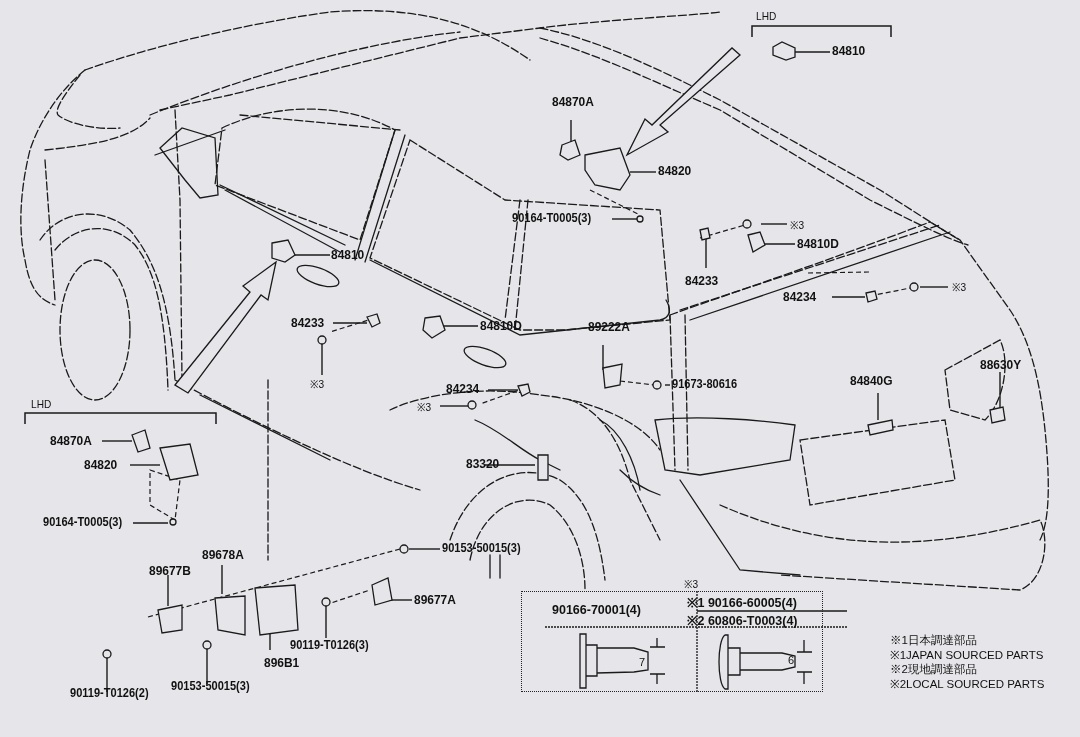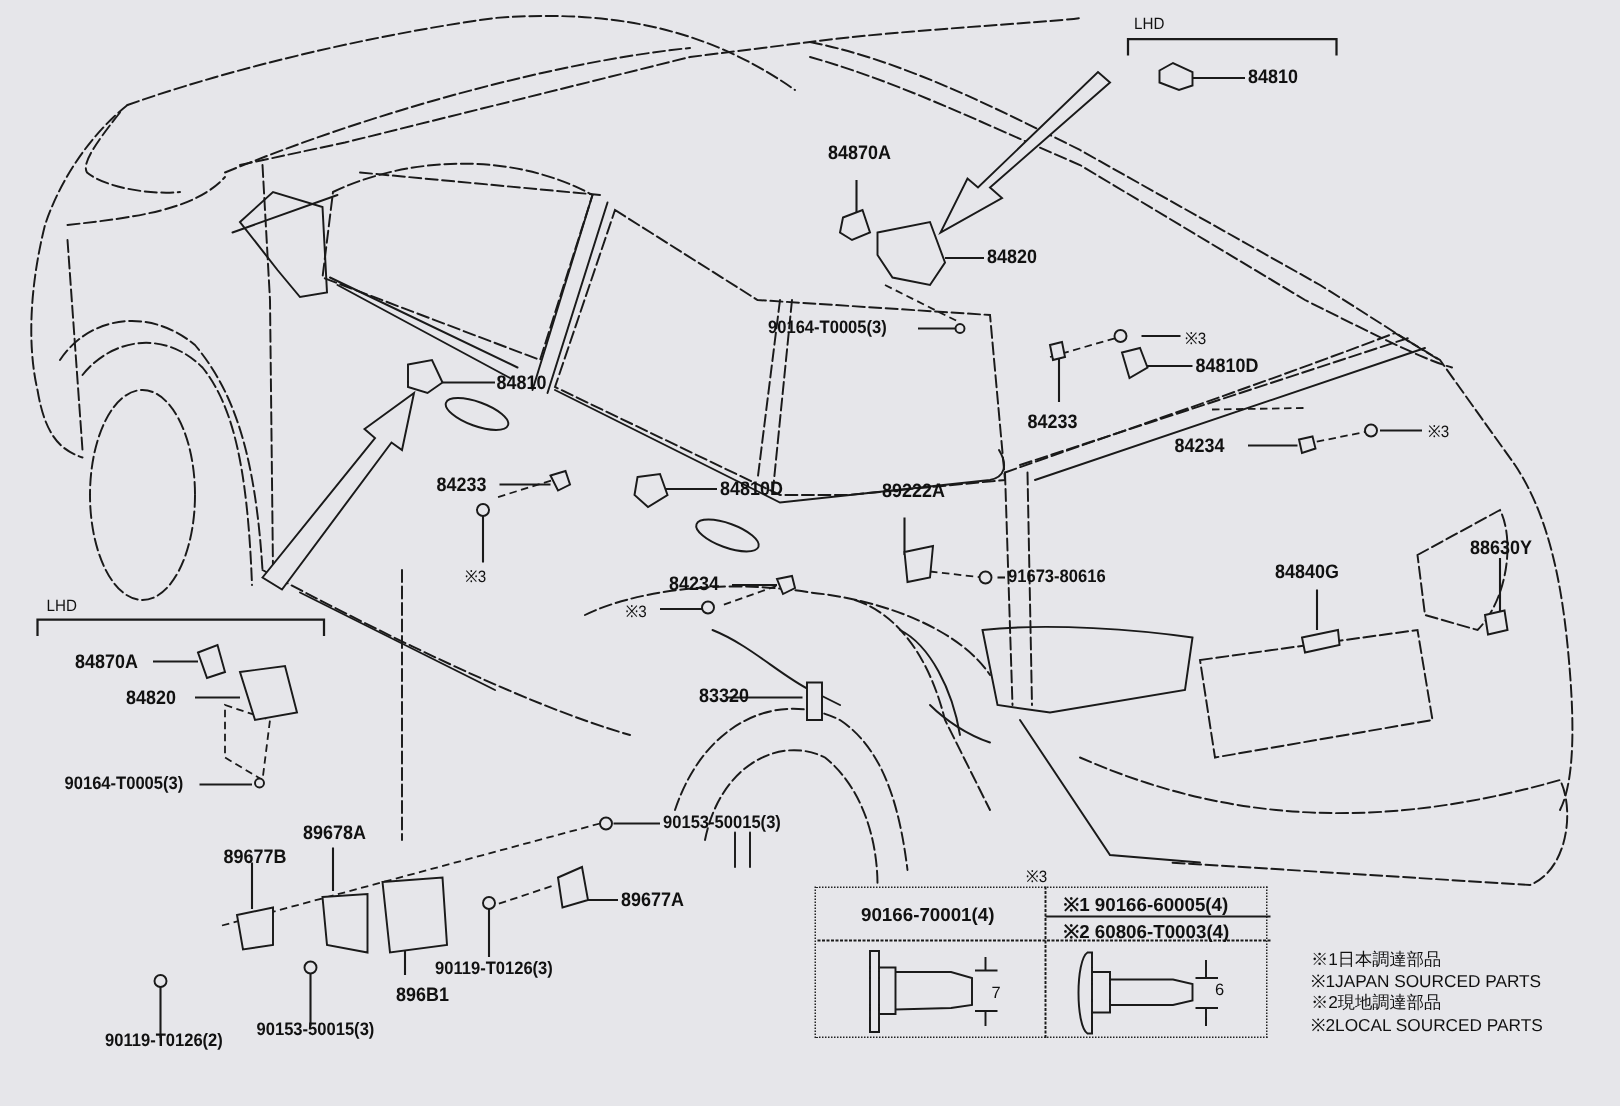--- a/index.html
+++ b/index.html
@@ -14,23 +14,23 @@
     position: absolute; font-family: "Liberation Sans", sans-serif;
     font-weight: bold; font-size: 13px; color: #111; white-space: nowrap;
     letter-spacing: 0px; transform: scaleX(0.92); transform-origin: left center;
     cursor: pointer;
   }
   .small { font-size: 11px; font-weight: normal; }
   .legend {
     position: absolute; left: 874px; top: 633px;
     font-family: "Liberation Sans", sans-serif; font-size: 11.5px; color: #111; line-height: 14.5px;
   }
-  .legend div { white-space: nowrap; }
+  .legend div { white-space: nowrap; margin-left: 16px; }
   .table-box {
-    position: absolute; left: 543px; top: 591px; width: 302px; height: 101px;
+    position: absolute; left: 521px; top: 591px; width: 302px; height: 101px;
     border: 1px dotted #222; box-sizing: border-box;
   }
   .tcell { position: absolute; font-family: "Liberation Sans", sans-serif; font-weight: bold; font-size: 12.5px; color: #111; white-space: nowrap; }
 </style>
 </head>
 <body>
 
 <svg id="diagram" viewBox="0 0 1080 737" xmlns="http://www.w3.org/2000/svg">
   <g fill="none" stroke="#1a1a1a" stroke-width="1.3" stroke-linecap="round">
 

